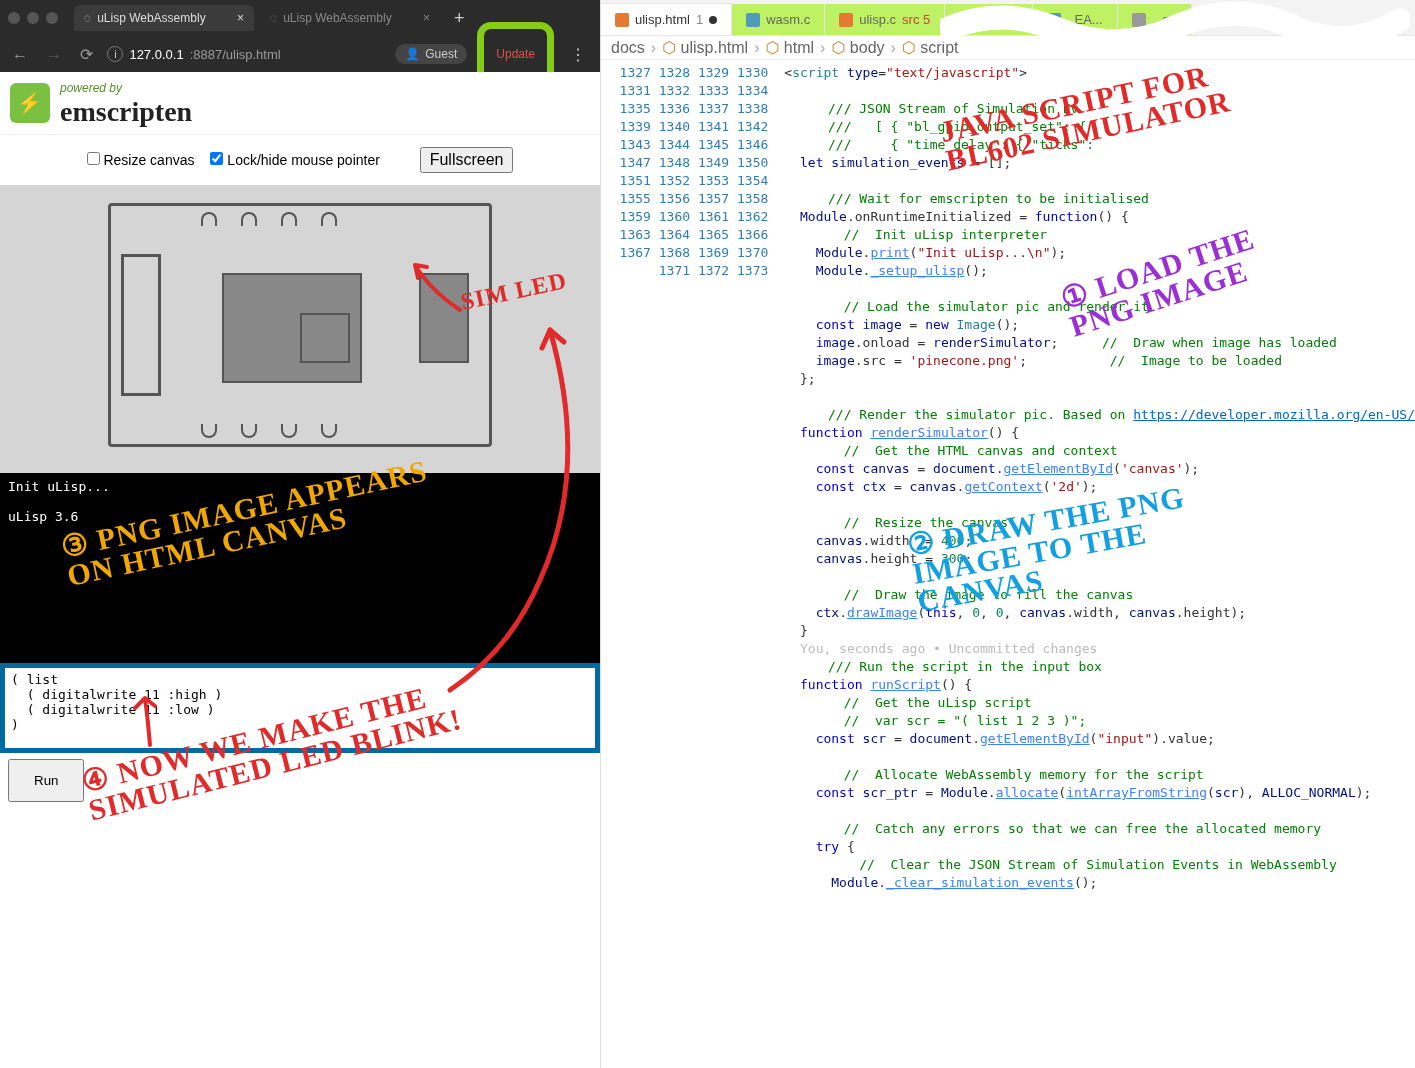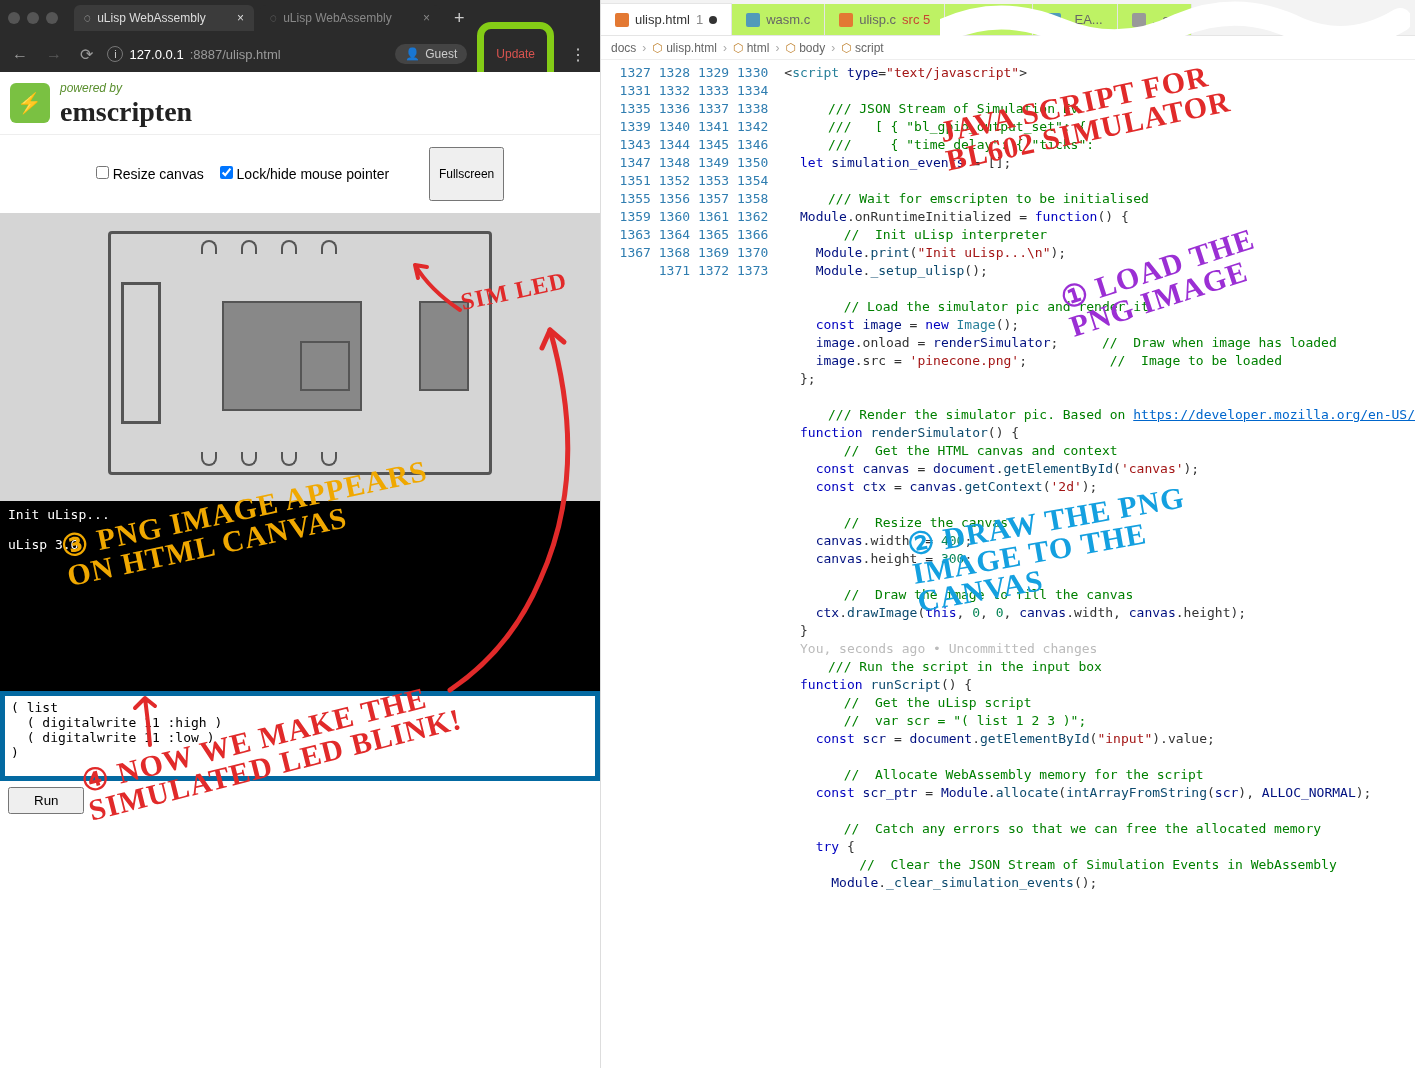--- a/index.html
+++ b/index.html
@@ -22,49 +22,49 @@
   .guest { background:#444; border-radius:14px; padding:3px 10px; display:flex; align-items:center; gap:5px; font-size:12px;}
   .update { border:7px solid #84cc16; color:#d9534f; border-radius:14px; padding:18px 12px; font-size:12px; cursor:pointer;}
   .more { color:#ccc; font-size:16px; padding:0 6px; cursor:pointer;}
   
   .page { flex:1; background:#fff; display:flex; flex-direction:column;}
   .ems-header { display:flex; align-items:center; padding:6px 10px; gap:10px; border-bottom:1px solid #eee;}
   .ems-logo { width:40px; height:40px; background:#7ac142; border-radius:6px; display:flex; align-items:center; justify-content:center; color:#fff; font-size:20px;}
   .ems-text small { color:#5a8f2e; font-size:12px; font-style:italic;}
   .ems-text b { font-family: Georgia, serif; font-size:28px; font-weight:bold; color:#222;}
   .controls { background:#fff; padding:12px 10px; display:flex; justify-content:center; align-items:center; gap:16px; font-size:14px;}
-  .controls button { font-size:12px; padding:18px 8px;}
+  .controls button { font-size:16px; padding:2px 8px;}
   .canvas-wrap { background:#d5d5d5; display:flex; justify-content:center; padding:10px 0 18px;}
   .sim-canvas { width:400px; height:260px; background:#d5d5d5; position:relative;}
   
   .board { position:absolute; inset:8px; border:3px solid #555; border-radius:4px; background:#d5d5d5;}
   .chip { position:absolute; background:#888; border:2px solid #555;}
   .chip.big { left:48%; top:28%; width:140px; height:110px; transform:translateX(-50%);}
   .chip.small { left:50%; top:45%; width:50px; height:50px; }
   .chip.side { right:20px; top:28%; width:50px; height:90px;}
   .pin { position:absolute; width:16px; height:14px; border:2px solid #555; border-bottom:none; border-radius:8px 8px 0 0;}
   .pin.b { border-top:none; border-bottom:2px solid #555; border-radius:0 0 8px 8px;}
   .console { background:#000; color:#fff; font-family:"Menlo","Consolas",monospace; font-size:13px; padding:6px 8px; height:190px; white-space:pre;}
   .script-area { font-family:"Menlo","Consolas",monospace; font-size:13px; padding:4px 6px; height:90px; width:100%; border:5px solid #0369a1; resize:none; white-space:pre;}
   .runrow { padding:6px 8px;}
-  .runrow button { padding:4px 24px;}
+  .runrow button { padding:12px 24px;}
   
   .vstabs { height:36px; background:#f3f3f3; display:flex; align-items:flex-end; border-bottom:1px solid #e5e5e5; font-size:13px;}
   .vstab { padding:8px 14px; color:#666; display:flex; align-items:center; gap:6px; border-right:1px solid #e5e5e5; cursor:pointer; background:#bef264;}
   .vstab.active { background:#fff; color:#333; border-top:1px solid #e5e5e5;}
   .vstab .mod { width:8px; height:8px; border-radius:50%; background:#333;}
   .tabicon { width:14px; height:14px; display:inline-block;}
-  .breadcrumb { height:24px; display:flex; align-items:center; gap:6px; padding:0 10px; font-size:12px; color:#666; background:#fff; border-bottom:1px solid #eee;}
+  .breadcrumb { height:24px; display:flex; align-items:center; gap:6px; padding:0 10px; font-size:16px; color:#666; background:#fff; border-bottom:1px solid #eee;}
   .breadcrumb .sep { color:#aaa;}
   .bcicon { color:#c08330;}
   .editor { flex:1; display:flex; overflow:hidden; font-family:"Menlo","Consolas",monospace; font-size:13px; line-height:18px;}
   .gutter { background:#fff; color:#2f7db0; text-align:right; padding:4px 10px 4px 6px; user-select:none;}
   .codecol { flex:1; padding:4px 0 4px 6px; white-space:pre; color:#333; position:relative;}
   .c-kw { color:#0000c0;}
-  .c-fn { color:#0c4a6e;}
+  .c-fn { color:#3b82f6;text-decoration:underline;}
   .c-str { color:#a31515;}
   .c-num { color:#098658;}
   .c-cm { color:#008000;margin-left:28px;}
   .c-prop { color:#001080;}
   .c-type { color:#267f99;}
   .c-lnk { color:#0066cc; text-decoration:underline;}
   .ghost { color:#bbb;}
   
   .anno { position:absolute; pointer-events:none; font-family:"Comic Sans MS","Marker Felt",cursive; font-weight:bold;}
   .hand { font-size:30px; line-height:0.95; transform:rotate(-12deg); letter-spacing:1px;}

